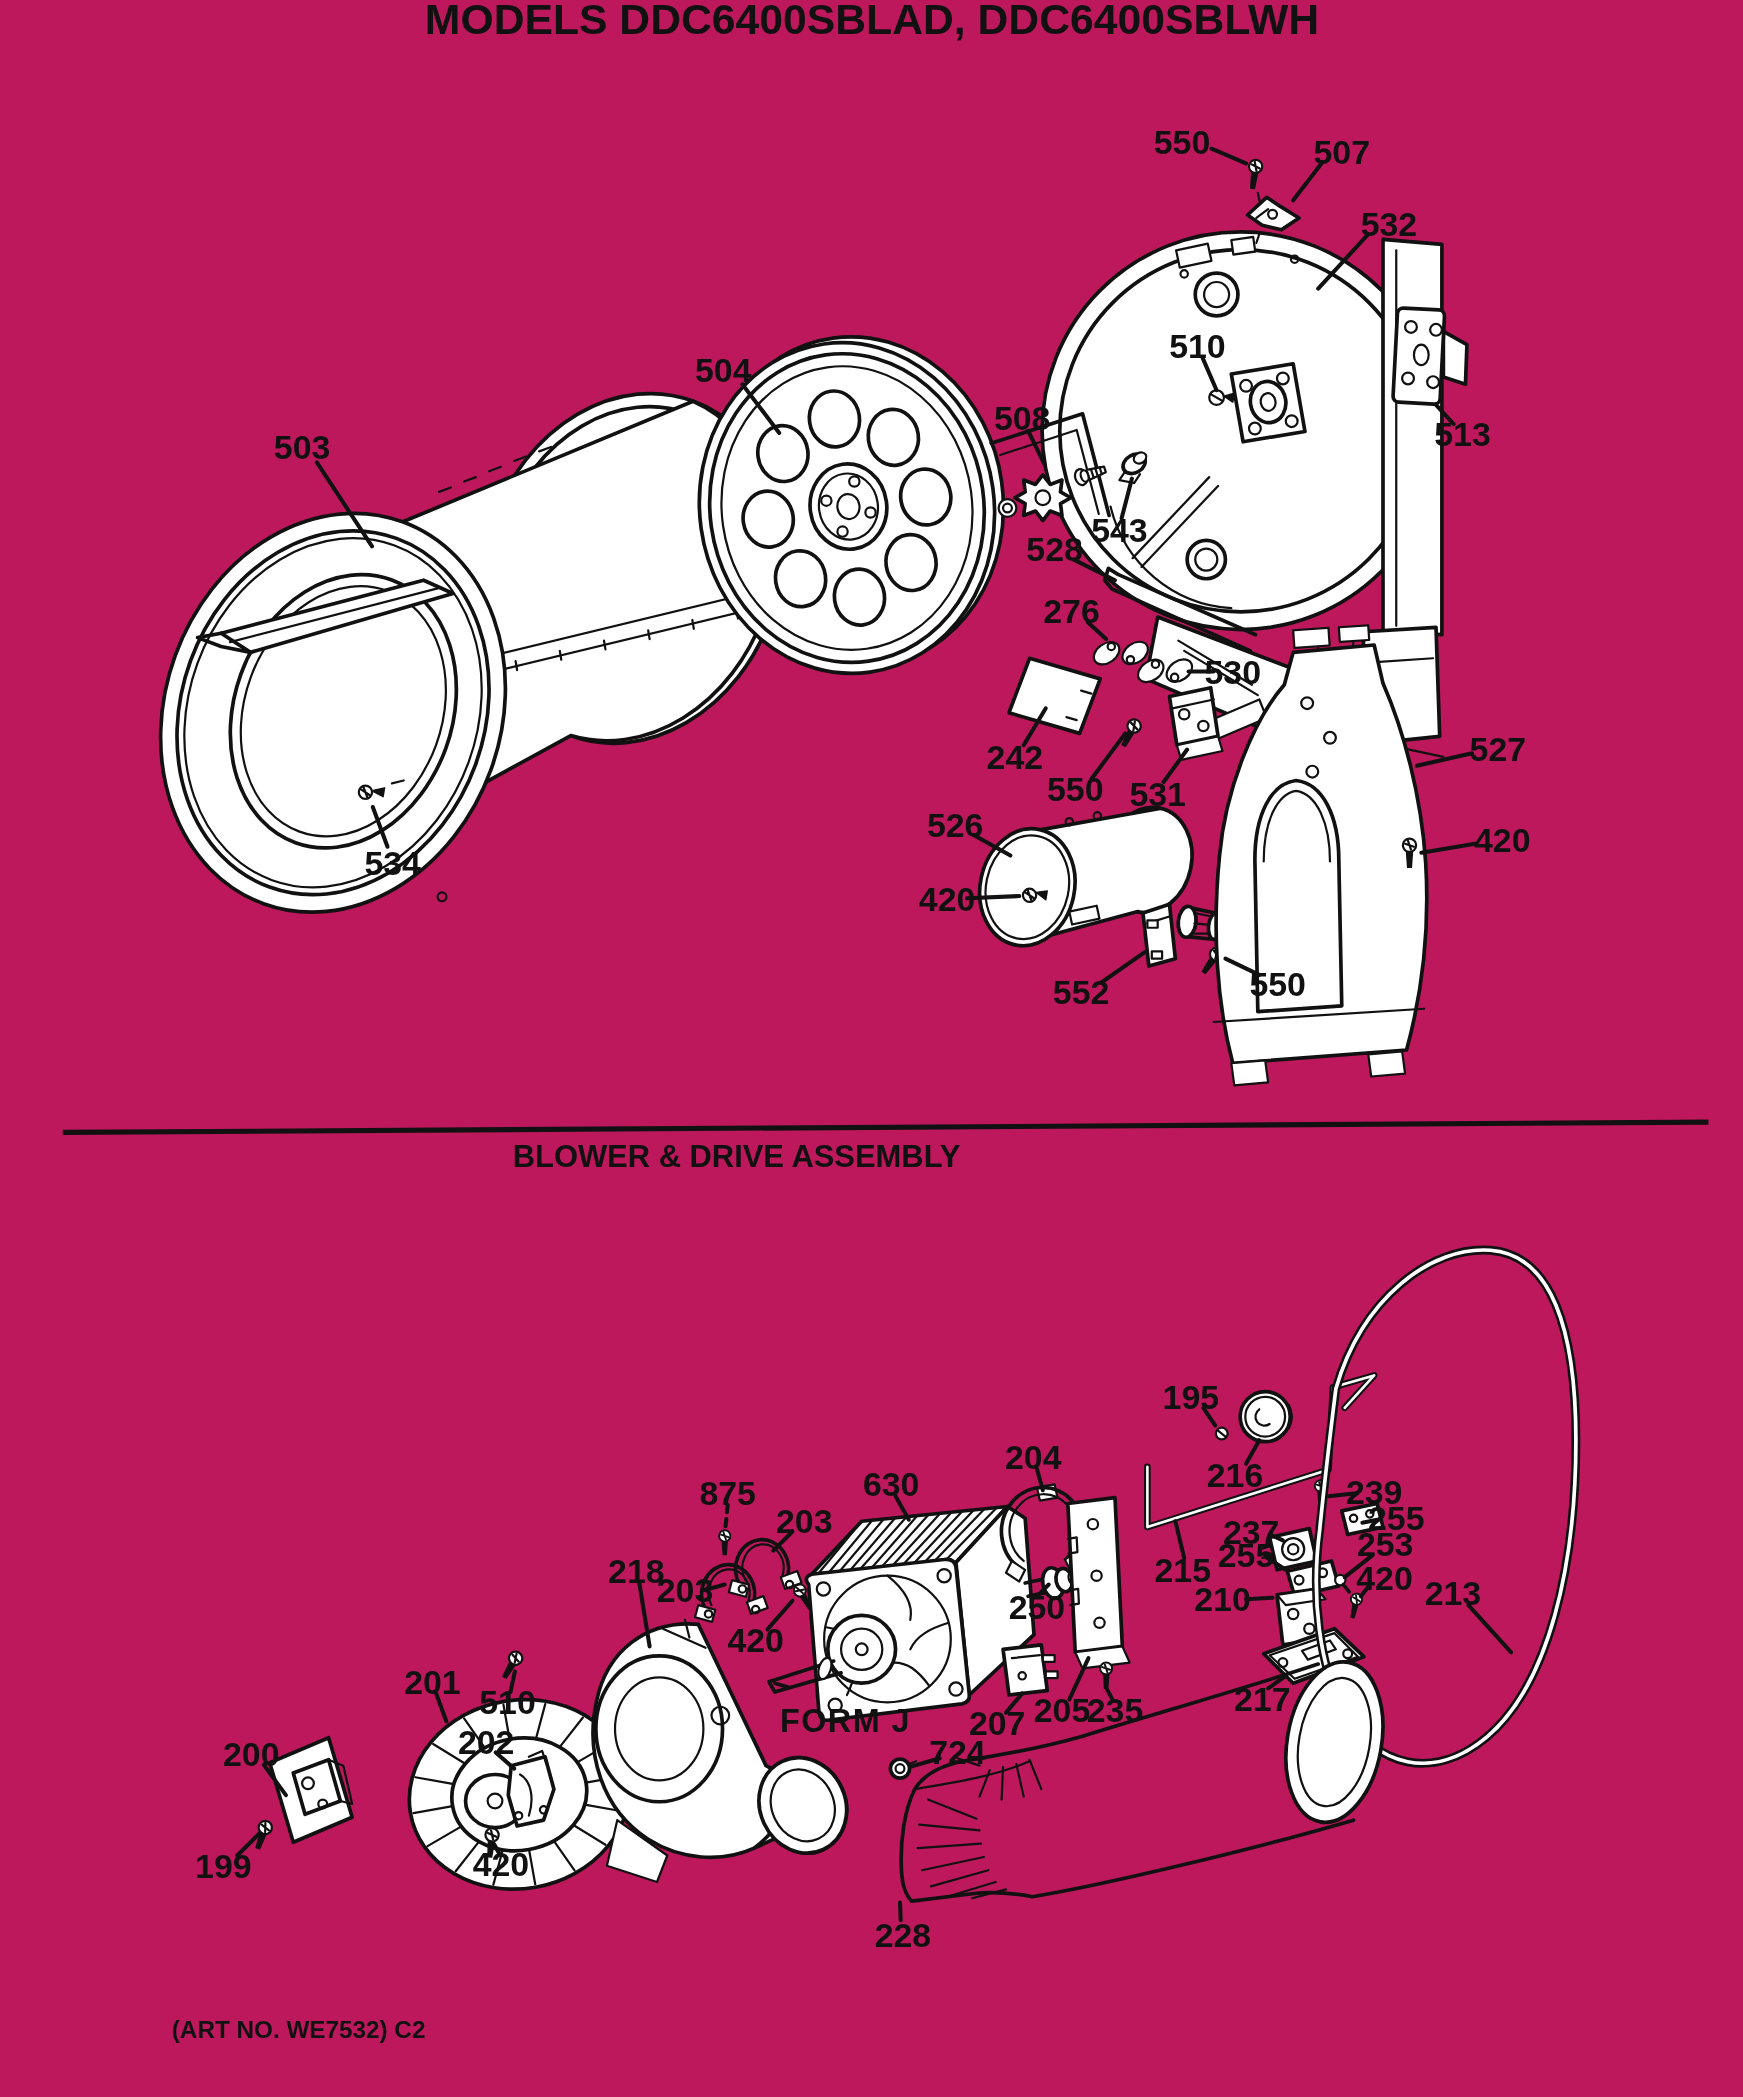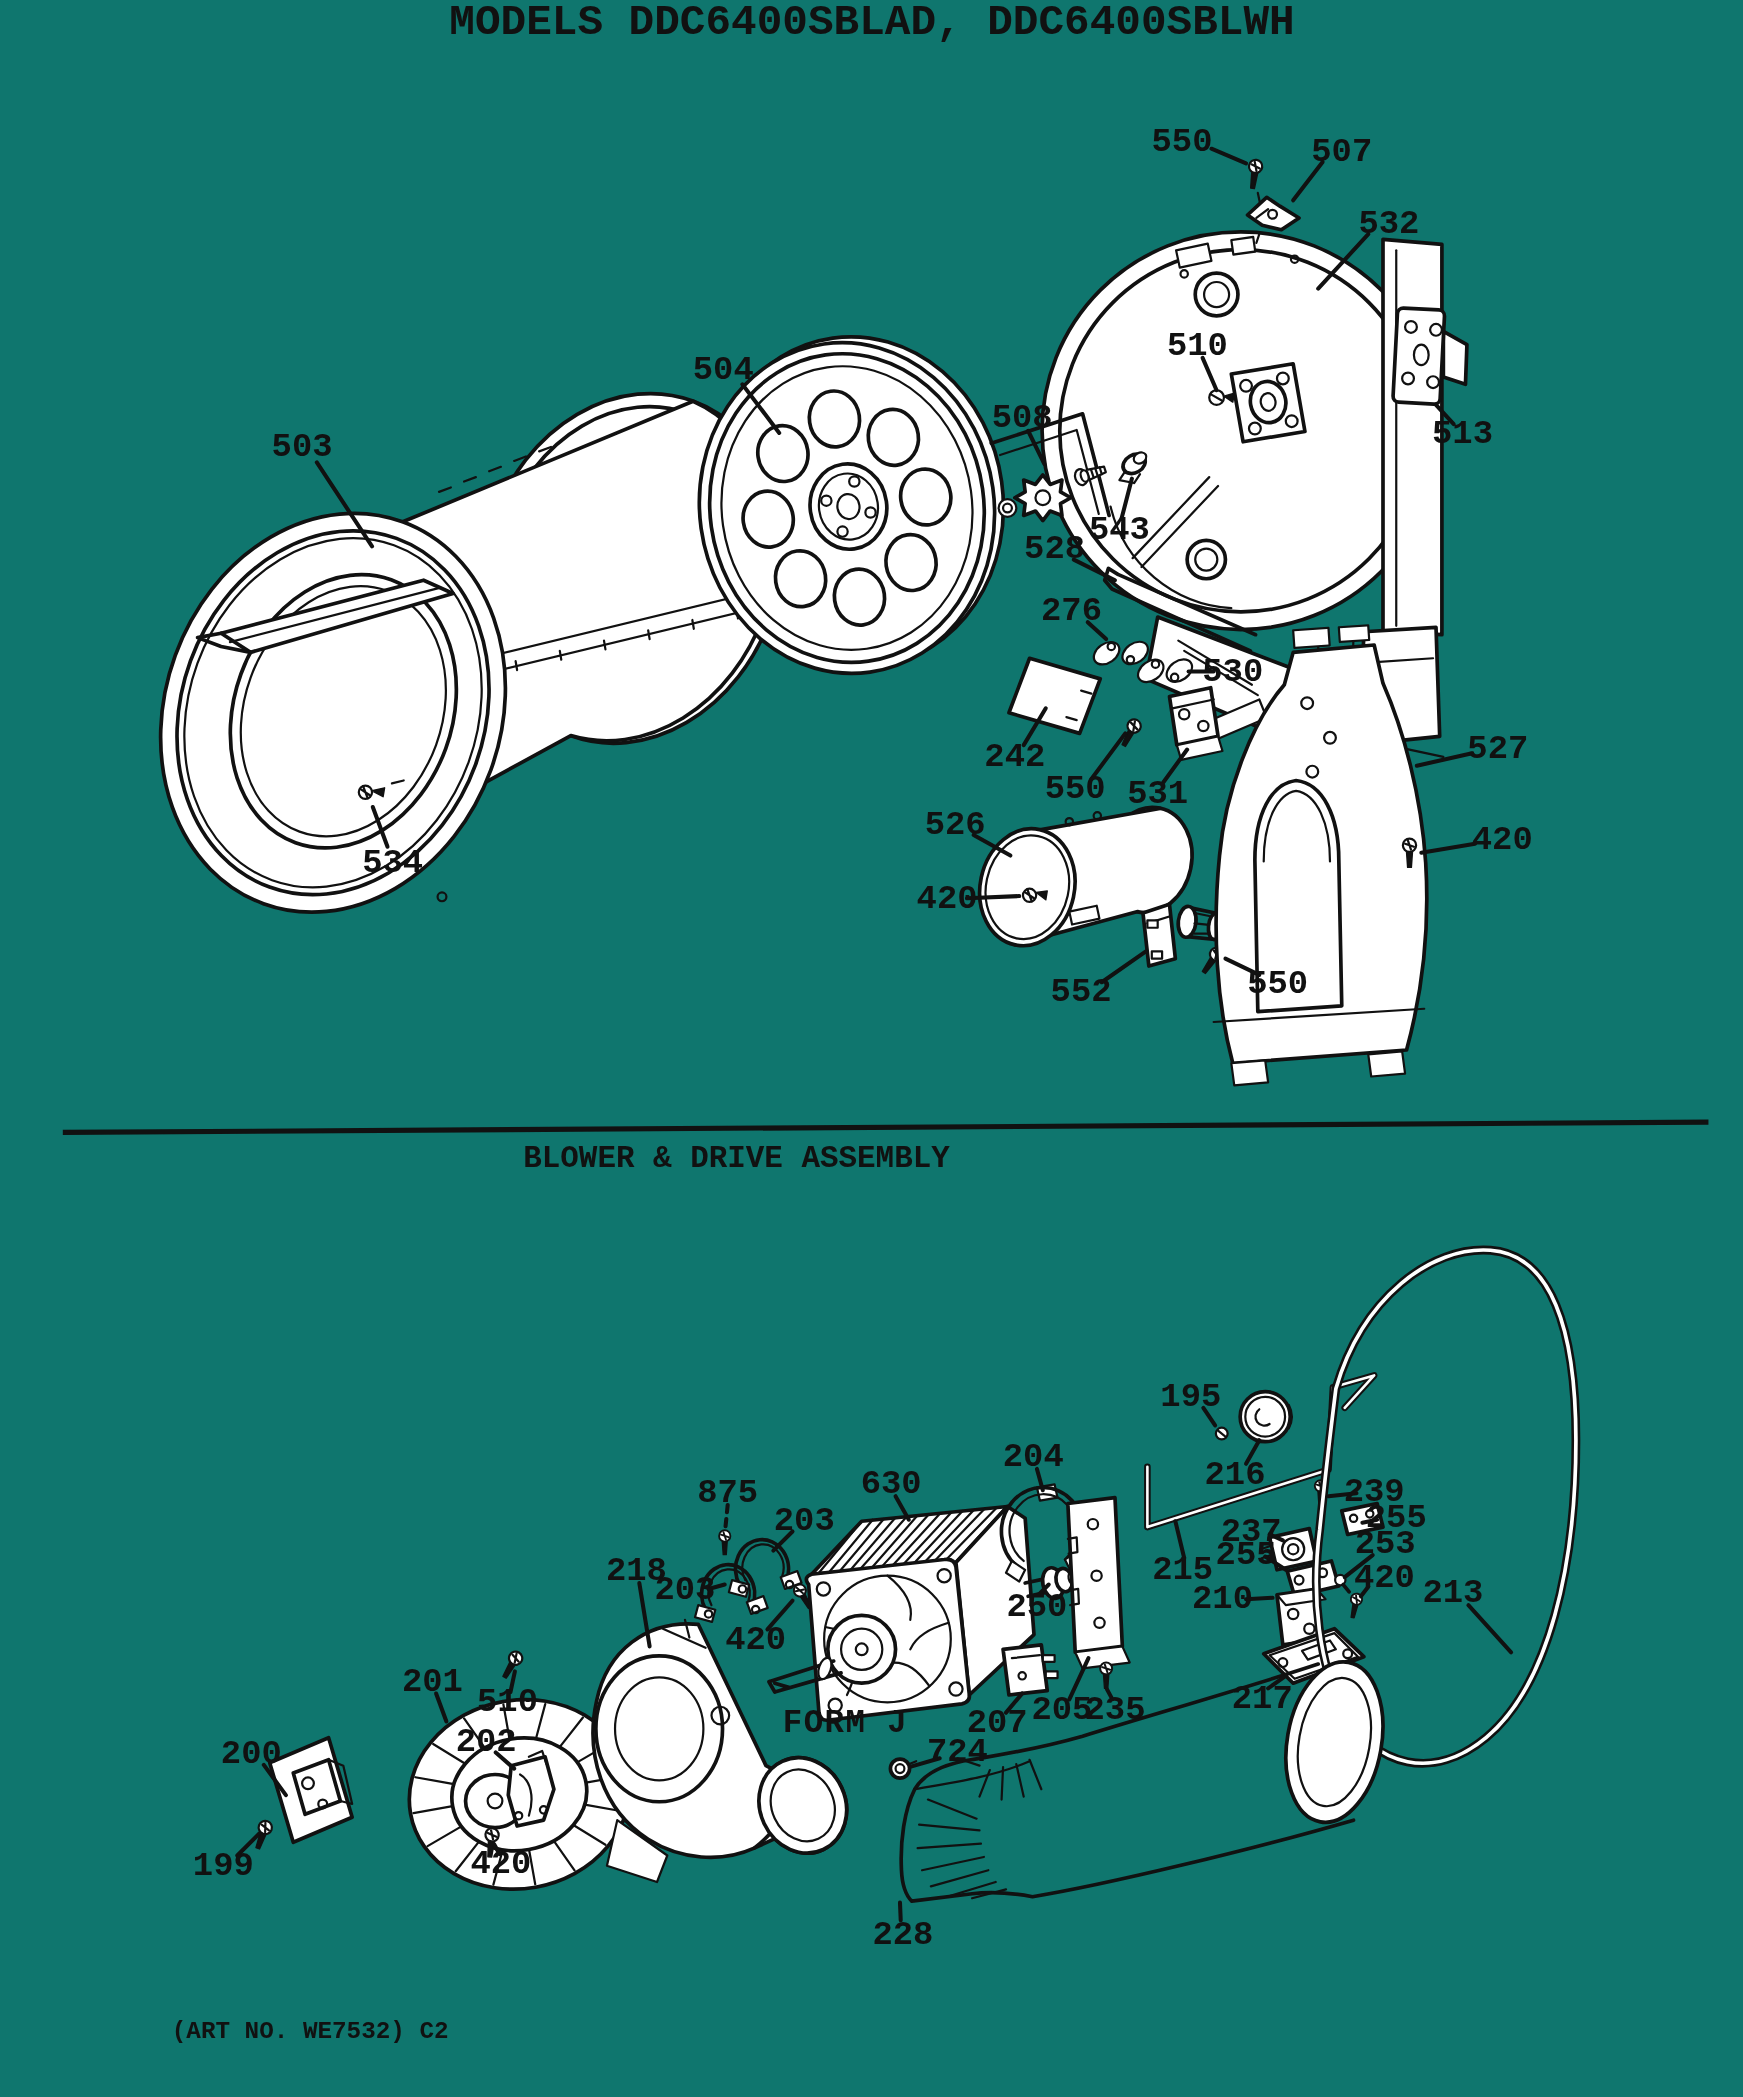--- a/index.html
+++ b/index.html
@@ -1,17 +1,17 @@
 <!DOCTYPE html>
 <html style="font-size:11.8px"><head>
 <meta charset="utf-8">
 <style>
   html,body{margin:0;padding:0;background:#e8e8e8;}
-  .page{position:relative;width:1744px;height:2097px;background:#0f766e;margin:0 auto;
-        font-family:Liberation Mono, monospace;}
+  .page{position:relative;width:1744px;height:2097px;background:#be185d;margin:0 auto;
+        font-family:Liberation Sans, sans-serif;}
   svg{position:absolute;left:0;top:0;}
   .ln{fill:none;stroke:#111;stroke-width:5;stroke-linecap:round;stroke-linejoin:round;}
   .lnf{fill:#fff;stroke:#111;stroke-width:5;stroke-linecap:round;stroke-linejoin:round;}
   .lnb{fill:#111;stroke:#111;stroke-width:2;stroke-linejoin:round;}
   .thin{fill:none;stroke:#111;stroke-width:3;stroke-linecap:round;stroke-linejoin:round;}
   .thinf{fill:#fff;stroke:#111;stroke-width:3;stroke-linecap:round;stroke-linejoin:round;}
   .wire{fill:none;stroke:#111;stroke-width:9;stroke-linecap:round;stroke-linejoin:round;}
   .wirein{fill:none;stroke:#fff;stroke-width:3.5;stroke-linecap:round;stroke-linejoin:round;}
   .belt{fill:none;stroke:#111;stroke-width:12;stroke-linecap:round;}
   .beltin{fill:none;stroke:#fff;stroke-width:5;stroke-linecap:round;}

